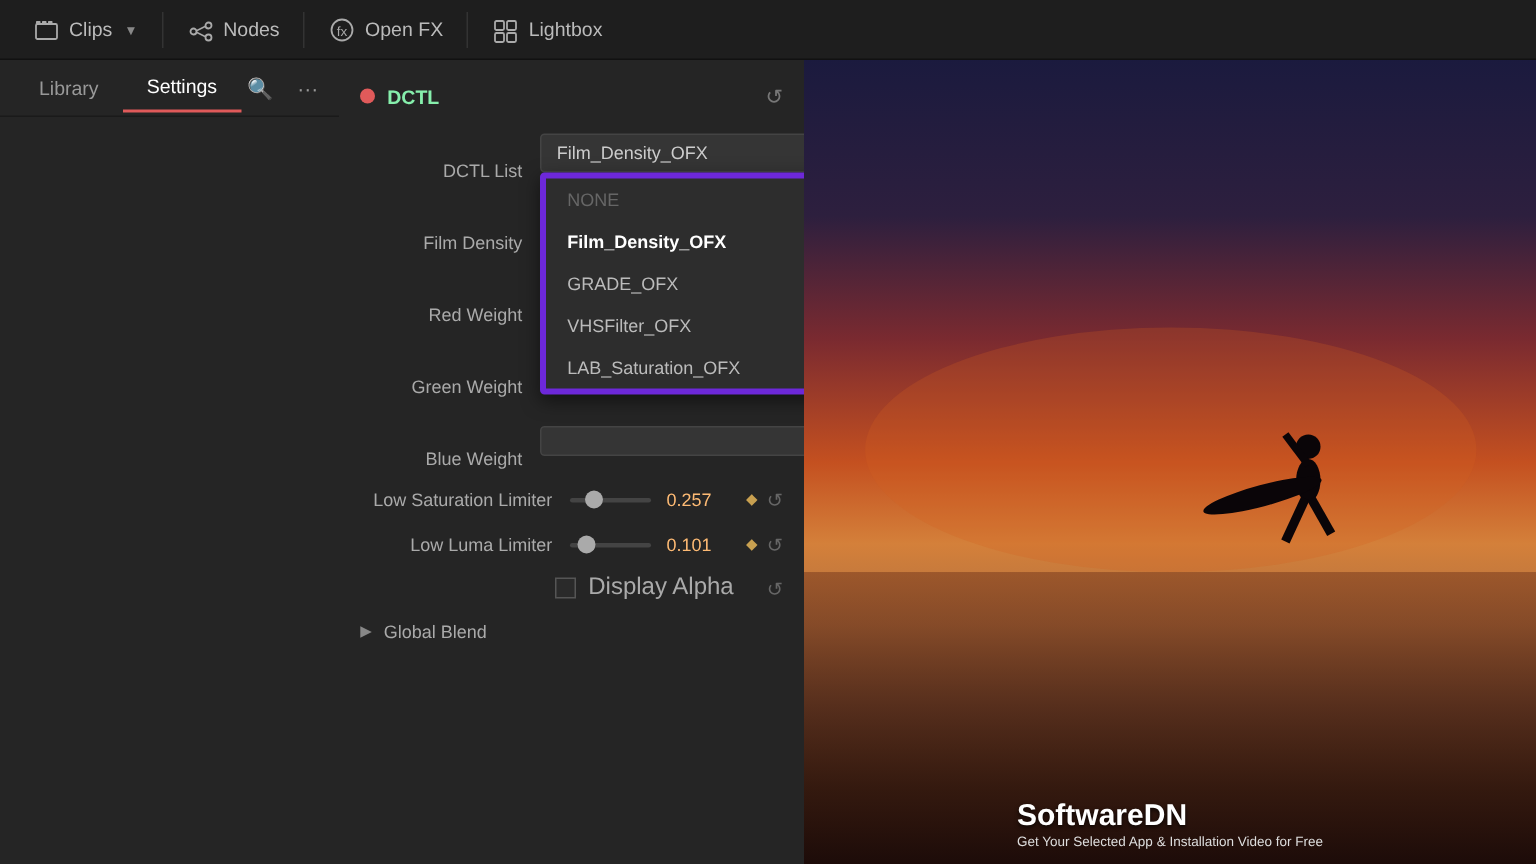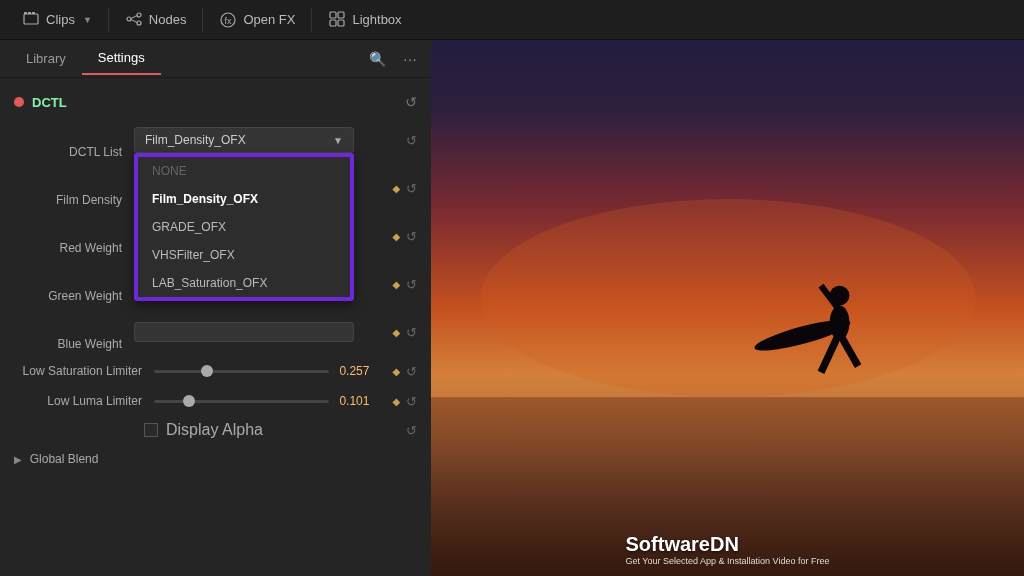--- a/index.html
+++ b/index.html
@@ -32,44 +32,44 @@
       padding: 4px 12px;
       color: #bbb;
       font-size: 13px;
       cursor: pointer;
       border-radius: 4px;
     }
     .nav-icon {
       width: 18px;
       height: 18px;
       display: flex;
-      align-items: flex-start;
+      align-items: flex-end;
       justify-content: center;
       color: #22c55e;
     }
     .nav-separator {
       width: 1px;
       height: 24px;
       background: #333;
       margin: 0 4px;
     }
 
     
     .main-content {
       display: flex;
       flex: 1;
       overflow: hidden;
     }
 
     
     .left-panel {
-      width: 431px;
+      width: 536px;
       background: #252525;
       display: flex;
-      flex-direction: column;
+      flex-direction: row;
       flex-shrink: 0;
       position: relative;
     }
 
     
     .tabs {
       display: flex;
       align-items: center;
       height: 38px;
       background: #252525;

